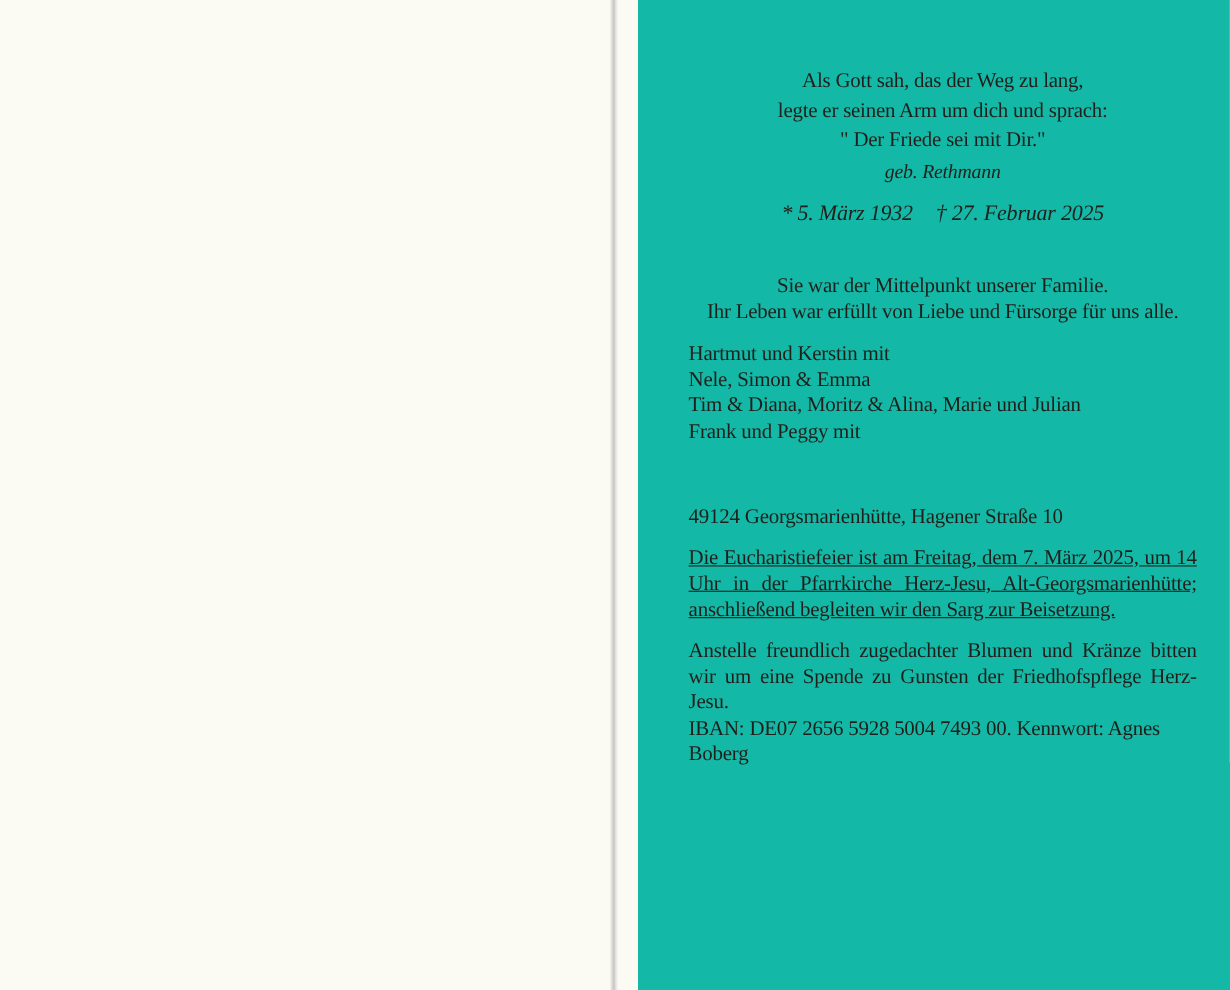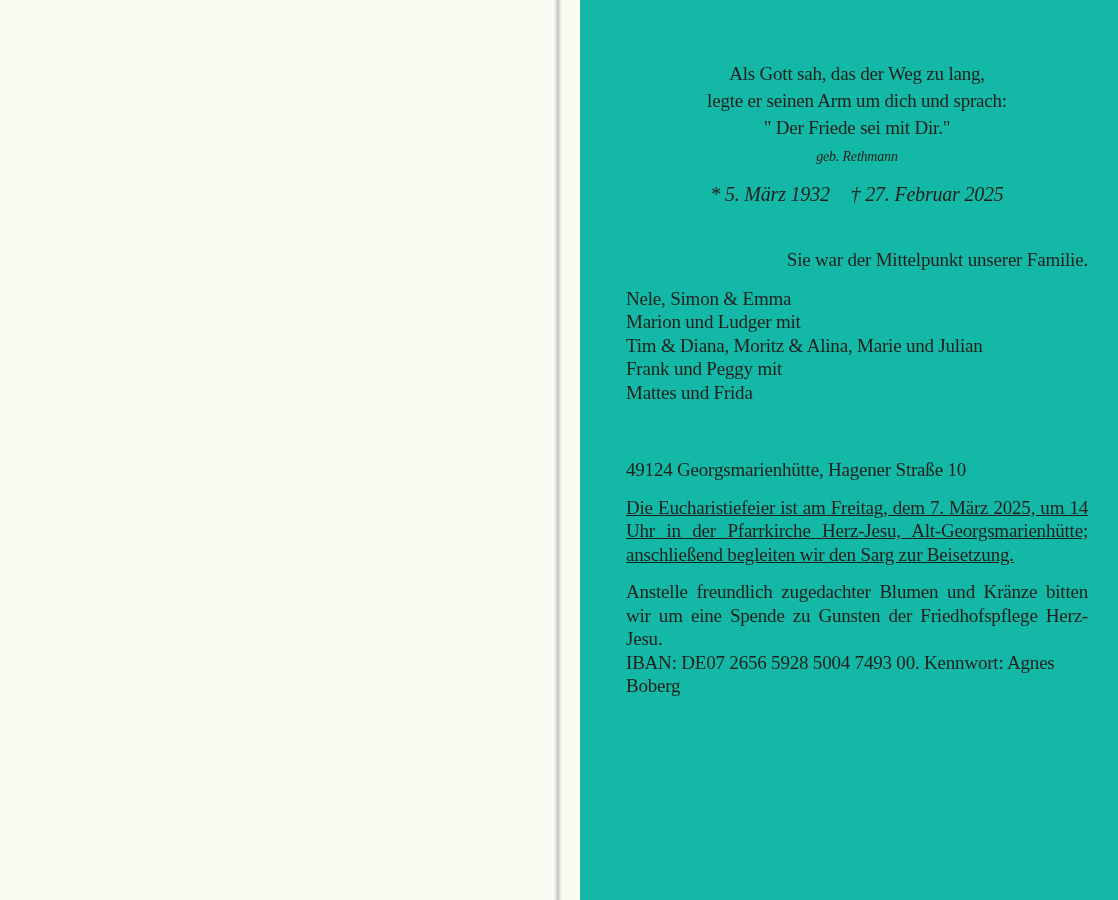--- a/index.html
+++ b/index.html
@@ -58,35 +58,35 @@
     font-family: "Liberation Serif", serif;
     font-style: italic;
     font-size: 45px;
     line-height: 52px;
     letter-spacing: 0.5px;
   }
   .birth-name {
     margin-top: 5px;
     text-align: center;
     font-style: italic;
-    font-size: 14px;
+    font-size: 18px;
     line-height: 21px;
   }
   .dates {
     margin-top: 15px;
     text-align: center;
     font-style: italic;
     font-size: 20px;
     line-height: 24px;
   }
   .dates span { display: inline-block; }
   .dates .death { margin-left: 16px; text-align: center; }
   .tribute {
     margin-top: 42px;
-    text-align: right;
+    text-align: center;
   }
   .farewell-intro {
     margin-top: 19px;
   }
   .mourners {
     margin-top: 15px;
   }
   .address {
     margin-top: 54px;
   }
@@ -124,29 +124,29 @@
 
       <div class="birth-name">geb. Rethmann</div>
 
       <div class="dates">
         <span class="birth">* 5. März 1932</span>
         <span class="death">† 27. Februar 2025</span>
       </div>
 
       <div class="tribute">
           <div>Sie war der Mittelpunkt unserer Familie.</div>
+          <div>Ihr Leben war erfüllt von Liebe und Fürsorge für uns alle.</div>
         </div>
 
 
       <div class="mourners">
+          <div>Hartmut und Kerstin mit</div>
           <div>Nele, Simon &amp; Emma</div>
-          <div>Marion und Ludger mit</div>
           <div>Tim &amp; Diana, Moritz &amp; Alina, Marie und Julian</div>
           <div>Frank und Peggy mit</div>
-          <div>Mattes und Frida</div>
         </div>
 
       <div class="address">49124 Georgsmarienhütte, Hagener Straße 10</div>
 
       <div class="service">Die Eucharistiefeier ist am Freitag, dem 7. März 2025, um 14 Uhr in der Pfarrkirche Herz-Jesu, Alt-Georgsmarienhütte; anschließend begleiten wir den Sarg zur Beisetzung.</div>
 
       <div class="donation">Anstelle freundlich zugedachter Blumen und Kränze bitten wir um eine Spende zu Gunsten der Friedhofspflege Herz-Jesu.</div>
 
       <div class="iban-line">IBAN: DE07 2656 5928 5004 7493 00. Kennwort: Agnes Boberg</div>
 

